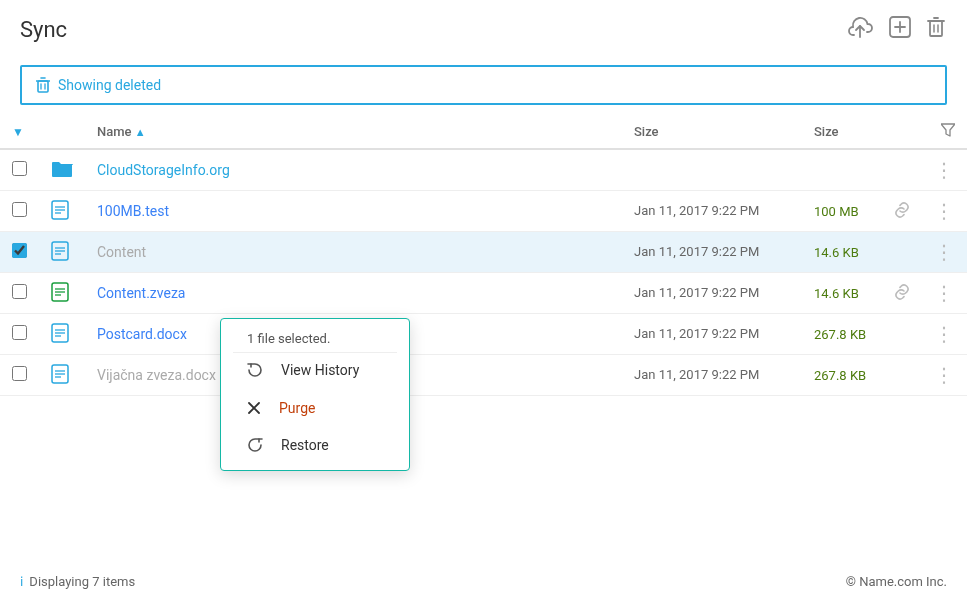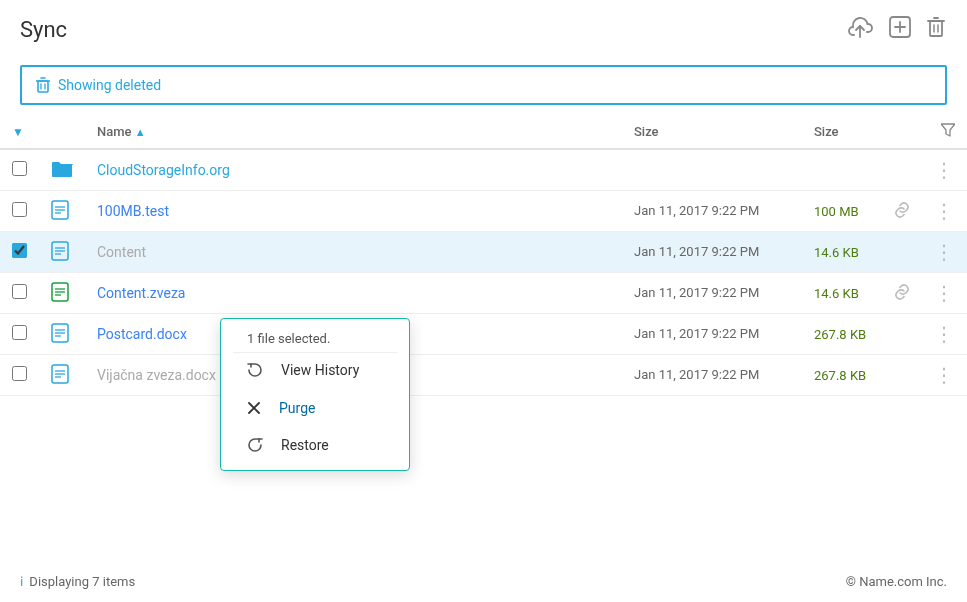--- a/index.html
+++ b/index.html
@@ -136,21 +136,21 @@
     }
     .context-item {
       display: flex;
       align-items: flex-start;
       gap: 18px;
       padding: 9px 14px;
       cursor: pointer;
       font-size: 14px;
       color: #333;
     }
-    .context-item.purge { color: #0369a1; }
+    .context-item.purge { color: #c2410c; }
     .ctx-icon { font-size: 16px; color: #555; }
     .ctx-icon.purge-x { color: #333; }
 
     
     .footer {
       position: absolute;
       bottom: 12px;
       left: 20px;
       right: 20px;
       display: flex;

